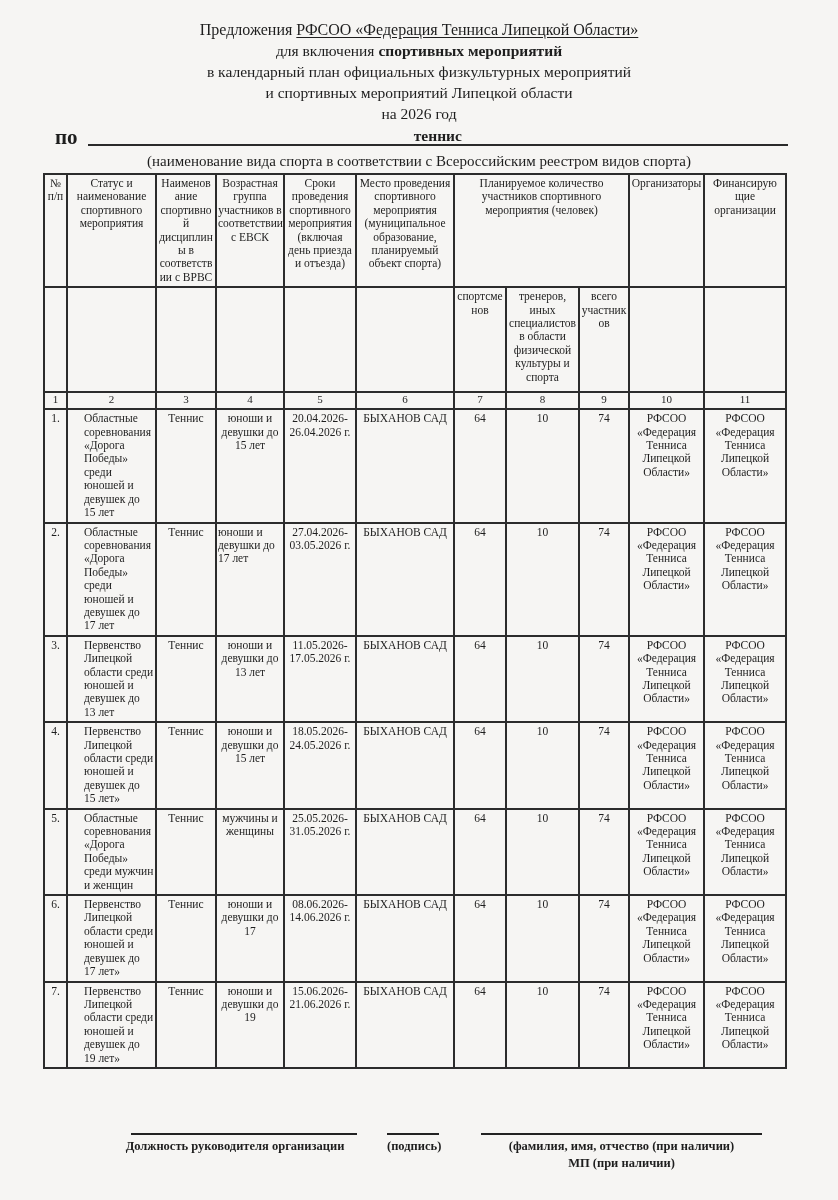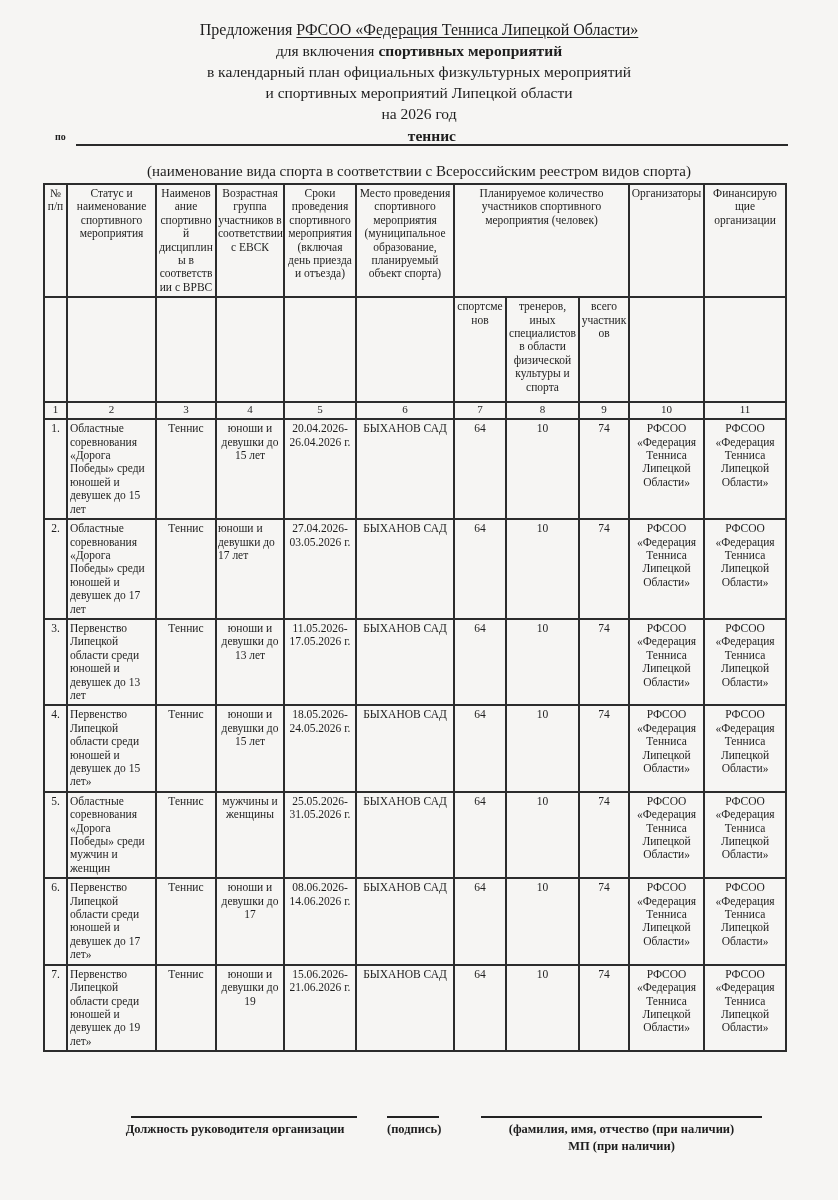--- a/index.html
+++ b/index.html
@@ -10,23 +10,23 @@
     font-family:"Liberation Serif","DejaVu Serif",serif;
     position:relative;
     overflow:hidden;
   }
   .title-block{padding-top:19px;text-align:center;}
   .t-line{font-size:15.5px;line-height:21px;}
   .t-line.first{font-size:16px;}
   .org-underline{text-decoration:underline;text-underline-offset:2px;}
   .bold{font-weight:bold;}
   .sport-line{display:flex;align-items:flex-end;margin:3px 50px 0 55px;}
-  .sport-prefix{font-weight:bold;font-size:10px;margin-right:10px;line-height:18px;}
+  .sport-prefix{font-weight:bold;font-size:21px;margin-right:10px;line-height:18px;}
   .sport-fill{flex:1;border-bottom:2px solid #2a2a2a;text-align:center;font-weight:bold;font-size:15.5px;line-height:17px;}
-  .sport-caption{text-align:center;font-size:15px;line-height:19px;margin-top:16px;}
+  .sport-caption{text-align:center;font-size:15px;line-height:19px;margin-top:6px;}
 
   table{
     border-collapse:collapse;
     table-layout:fixed;
     width:742px;
     margin:2px 0 0 43px;
     background:transparent;
   }
   th,td{
     border:2px solid #2c2c2c;
@@ -35,21 +35,21 @@
     font-weight:normal;
     font-size:11.5px;
     line-height:13.4px;
     padding:2px 1px;
     overflow:hidden;
   }
   .pre{white-space:pre-line;}
   .hA th{height:104px;}
   .hB th{height:99px;}
   .numrow td{height:12px;padding:0 0 2px;font-size:11px;line-height:13px;}
-  td.c2{text-align:left;padding-left:2px;}
+  td.c2{text-align:left;padding-left:16px;}
   td.c4,td.c5,td.c10,td.c11{white-space:pre-line;}
   td.c1{padding-left:0;padding-right:0;}
 
   .footer{display:flex;margin:64px 0 0 113px;}
   .sig-col{font-weight:bold;font-size:12.5px;line-height:17px;text-align:center;}
   .sig1{width:244px;margin-right:30px;}
   .sig2{width:52px;margin-right:42px;}
   .sig3{width:281px;}
   .sig-line{border-top:2px solid #222;height:3px;}
   .sig1 .sig-line{margin-left:18px;}

